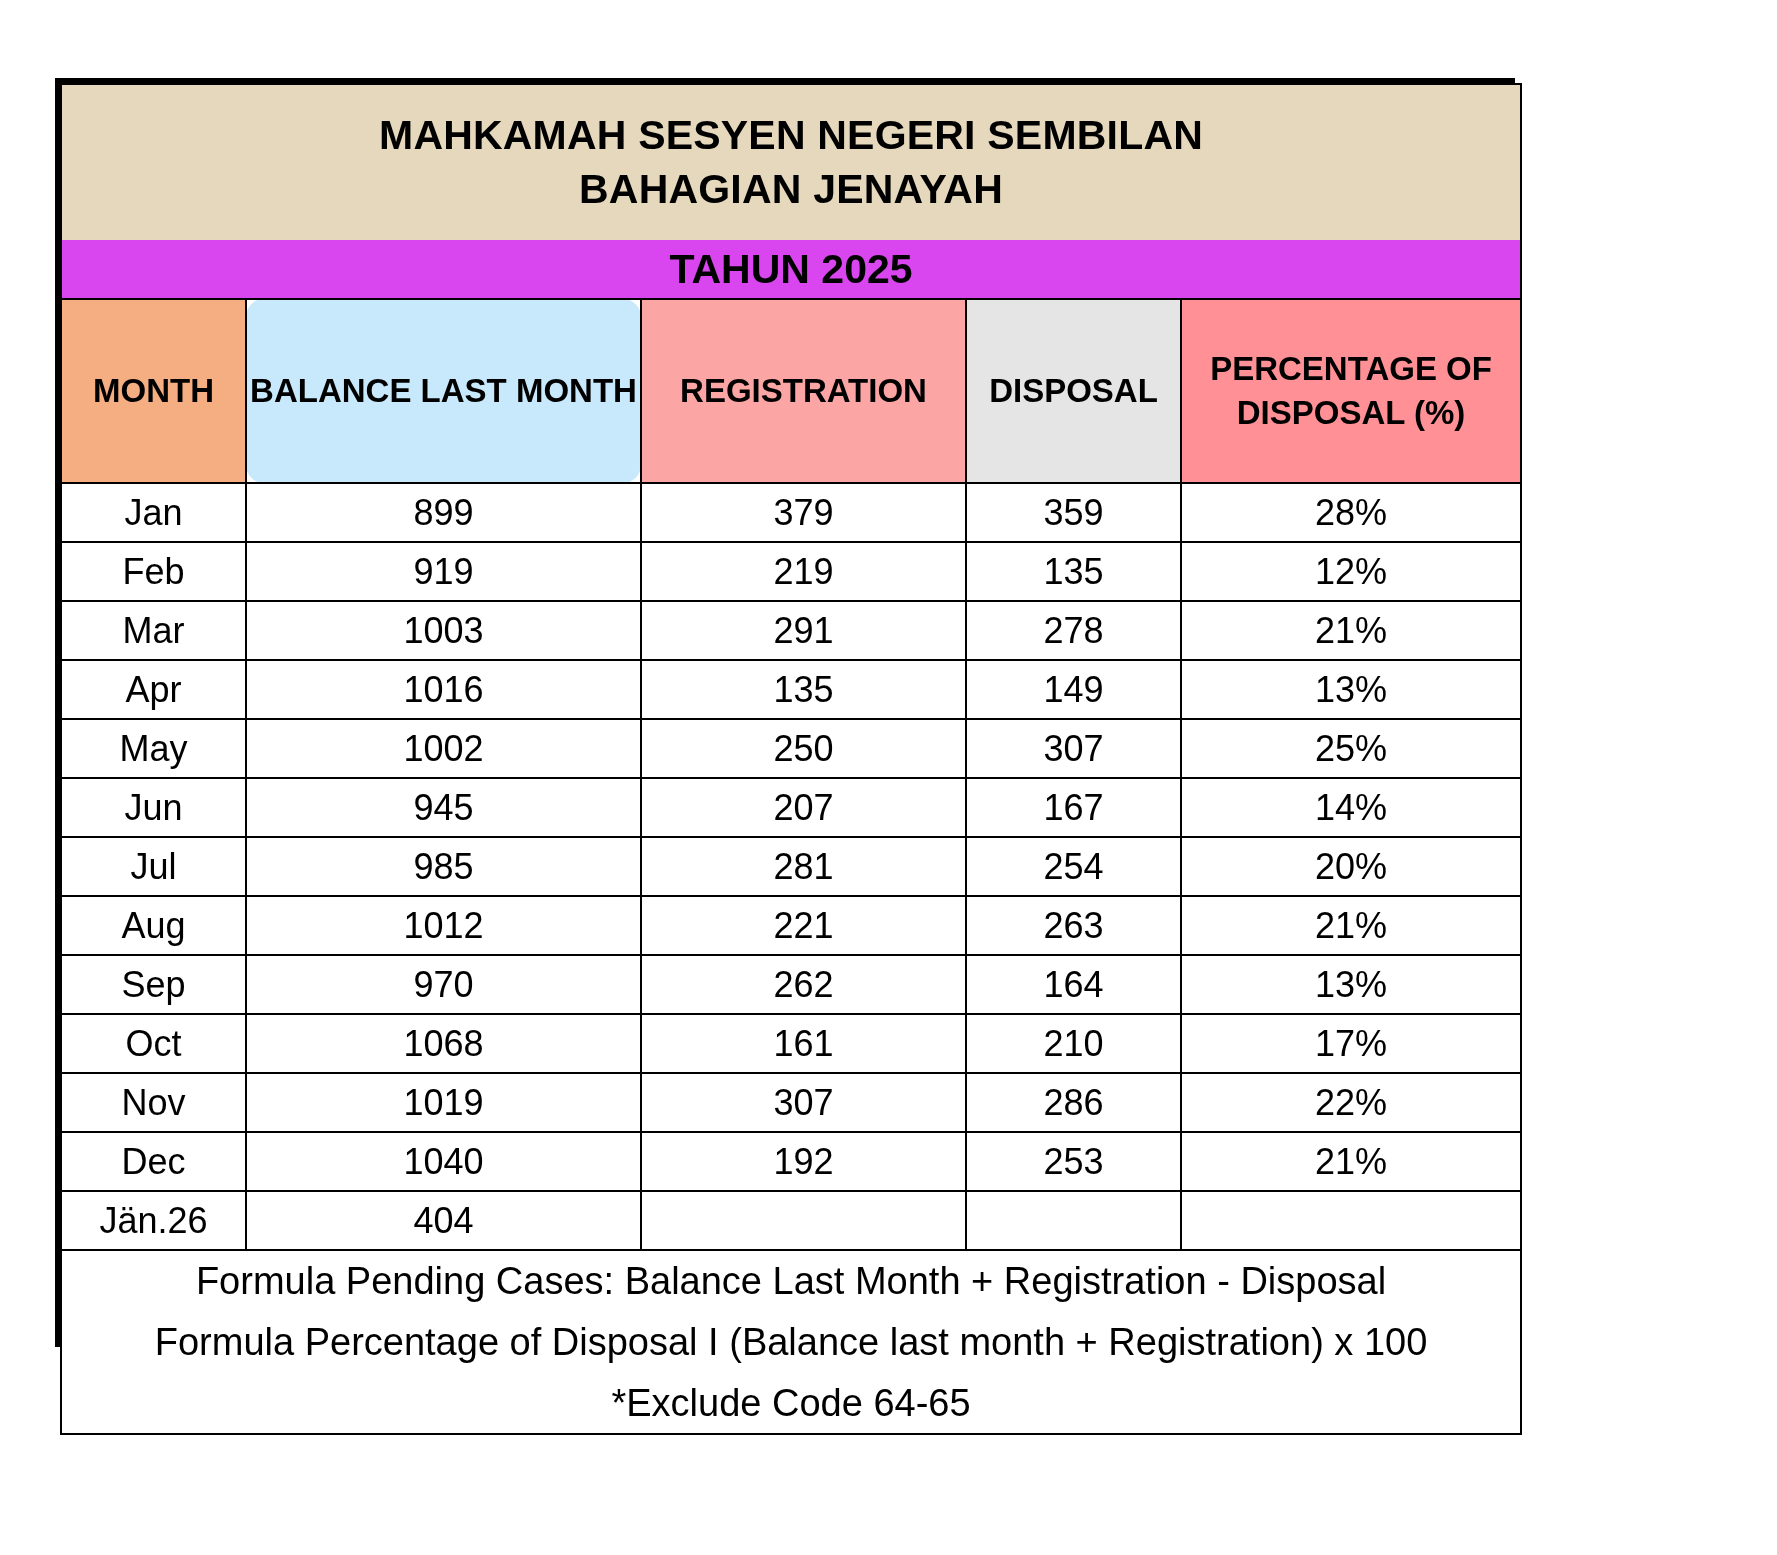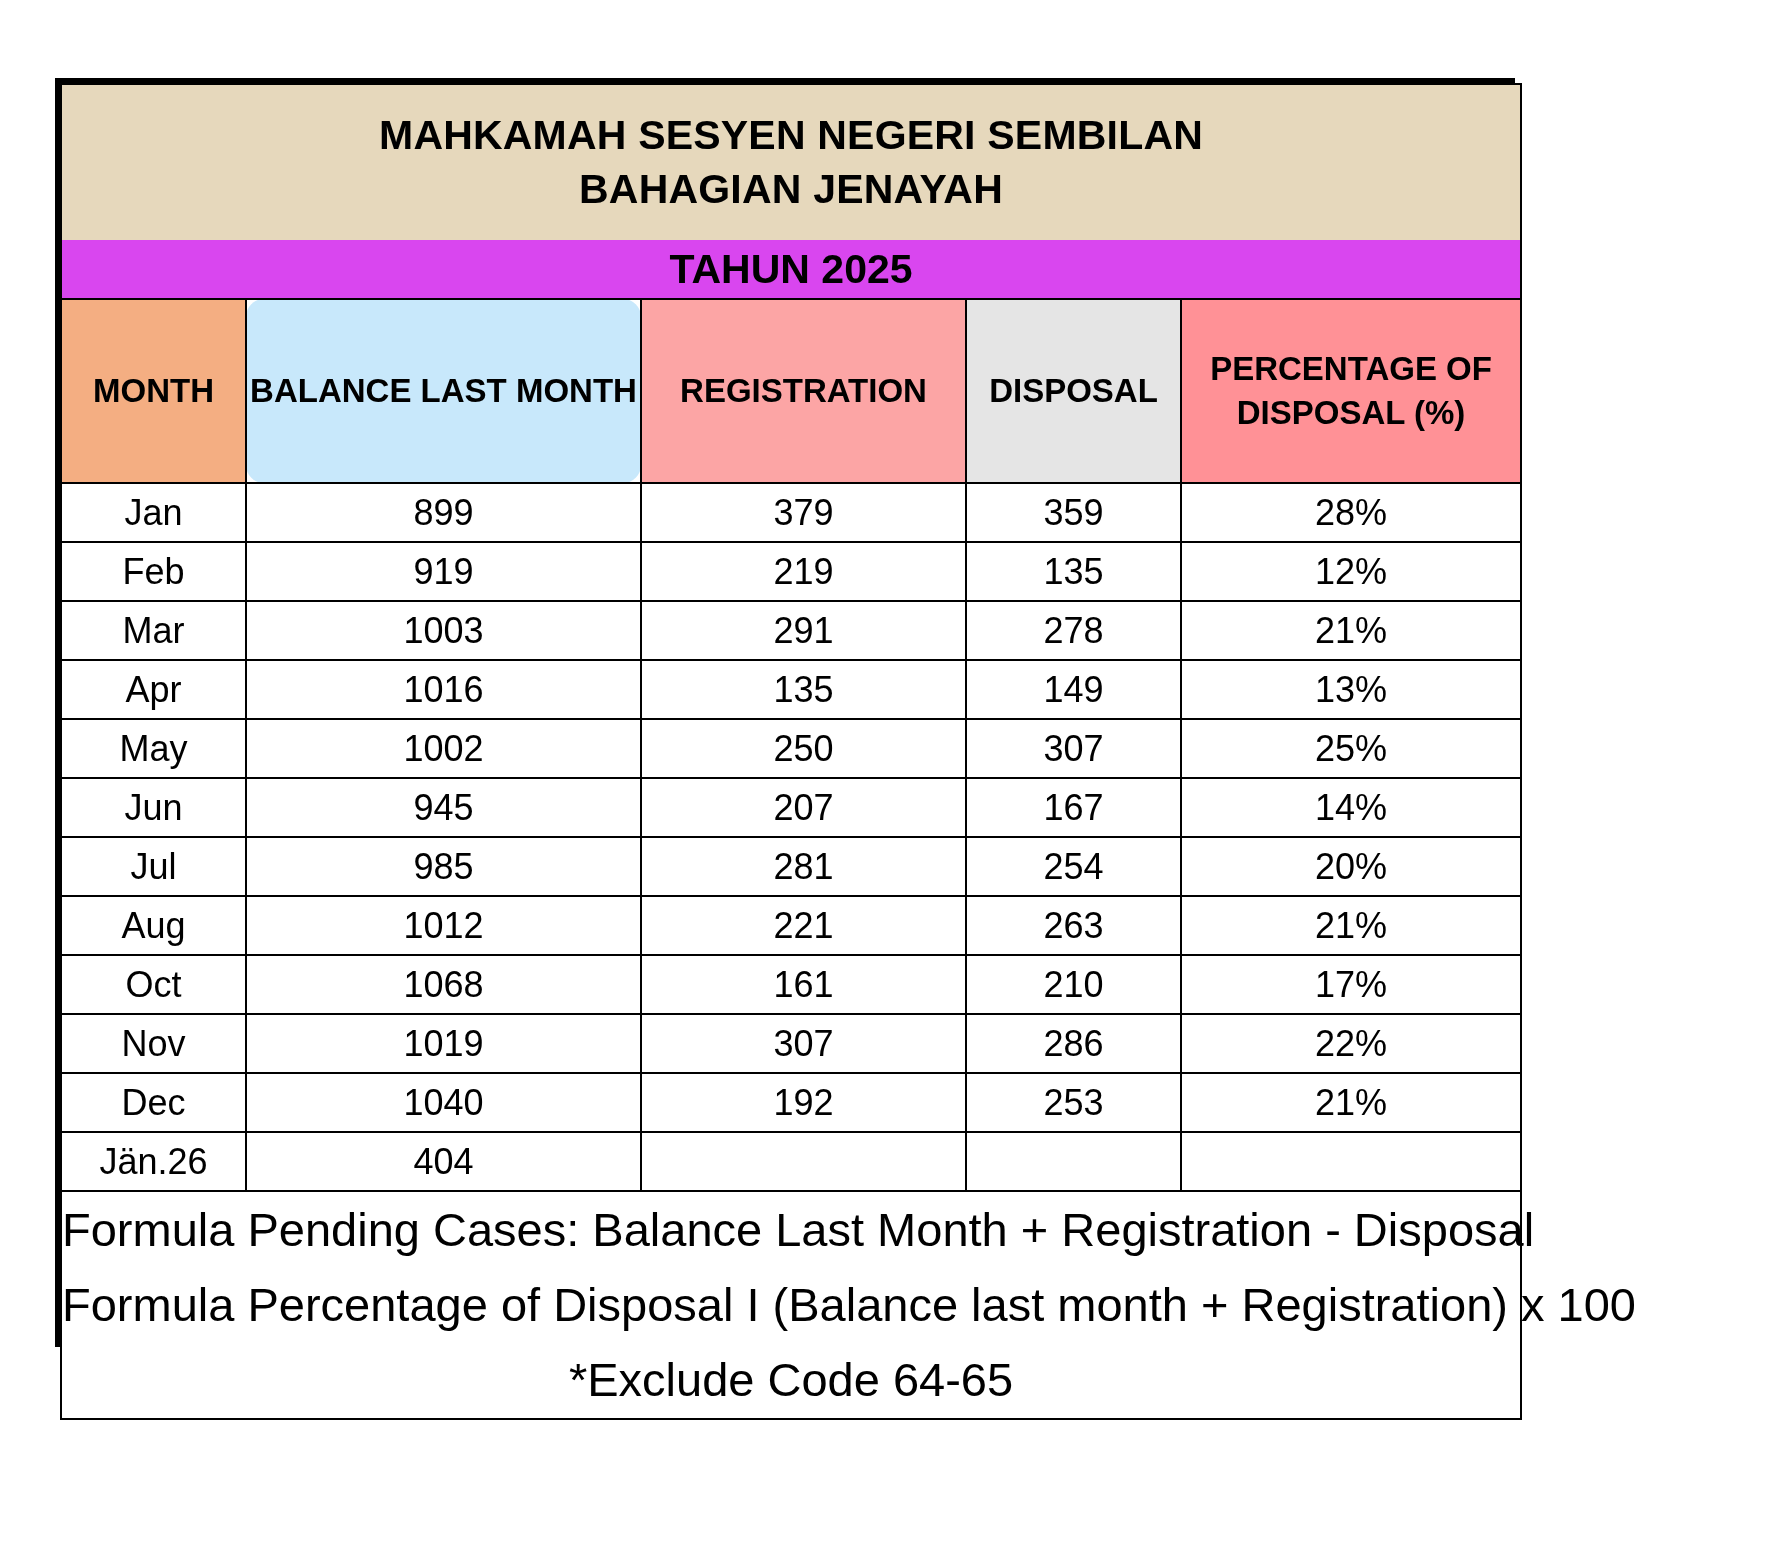--- a/index.html
+++ b/index.html
@@ -92,21 +92,21 @@
   }
 
   .notes-cell {
     text-align: left;
     vertical-align: top;
     padding: 12px 14px 10px 14px;
     background: #ffffff;
     height: 170px;
   }
   .note-line {
-    font-size: 47px;
+    font-size: 38px;
     line-height: 1.60;
     white-space: nowrap;
     color: #000000;
   }
 </style>
 </head>
 <body>
 
 <div id="stage">
   <div class="report-frame">
@@ -186,20 +186,27 @@
           <td class="data-cell">20%</td>
         </tr>
         <tr>
           <td class="data-cell">Aug</td>
           <td class="data-cell">1012</td>
           <td class="data-cell">221</td>
           <td class="data-cell">263</td>
           <td class="data-cell">21%</td>
         </tr>
         <tr>
+          <td class="data-cell">Sep</td>
+          <td class="data-cell">970</td>
+          <td class="data-cell">262</td>
+          <td class="data-cell">164</td>
+          <td class="data-cell">13%</td>
+        </tr>
+        <tr>
           <td class="data-cell">Oct</td>
           <td class="data-cell">1068</td>
           <td class="data-cell">161</td>
           <td class="data-cell">210</td>
           <td class="data-cell">17%</td>
         </tr>
         <tr>
           <td class="data-cell">Nov</td>
           <td class="data-cell">1019</td>
           <td class="data-cell">307</td>

